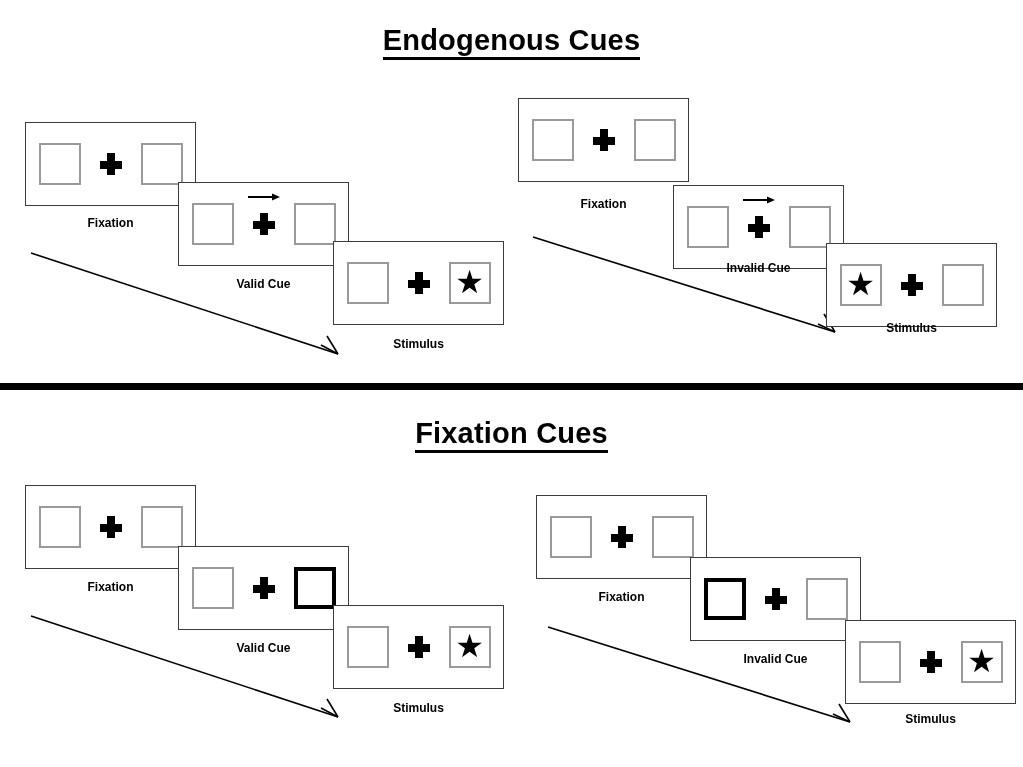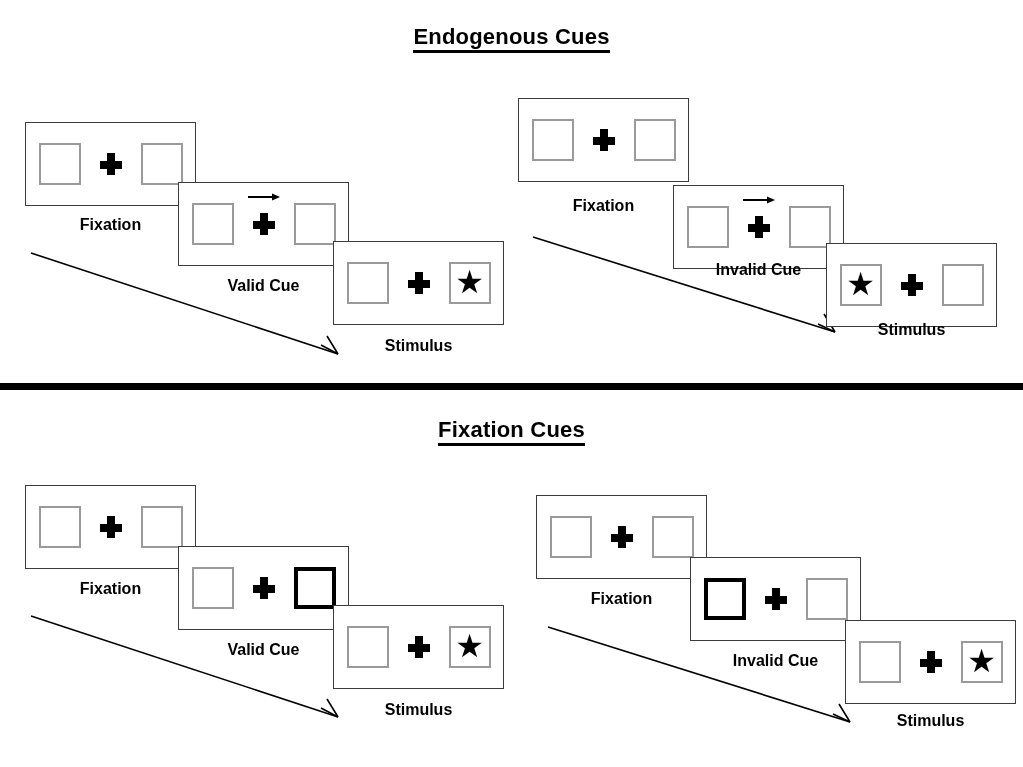--- a/index.html
+++ b/index.html
@@ -3,21 +3,21 @@
 <meta charset="utf-8">
 <style>
   html,body{margin:0;padding:0;background:#ffffff;}
   body{
     width:1023px;height:767px;position:relative;overflow:hidden;
     font-family:"Liberation Sans","DejaVu Sans",sans-serif;
     color:#000000;
   }
   .section-title{
     position:absolute;left:0;width:1023px;text-align:center;
-    font-weight:bold;font-size:22px;letter-spacing:.2px;
+    font-weight:bold;font-size:29px;letter-spacing:.2px;
   }
   .section-title span{
     border-bottom:3px solid #000;padding-bottom:1px;
   }
   .divider{
     position:absolute;left:0;width:1023px;height:7px;background:#000;
   }
   
   .panel{
     position:absolute;background:#ffffff;
@@ -43,21 +43,21 @@
   .plus::before,.plus::after{
     content:"";position:absolute;background:#000;
   }
   .plus::before{left:8.5px;top:1px;width:8px;height:22px;}
   .plus::after{left:1px;top:8.5px;width:22px;height:8px;}
   .arrow-cue{
     position:absolute;left:50%;transform:translateX(-50%);
     top:-21px;width:34px;height:12px;
   }
   .label{
-    position:absolute;font-weight:bold;font-size:16px;
+    position:absolute;font-weight:bold;font-size:12px;
     white-space:nowrap;text-align:center;
   }
   .time-arrow{position:absolute;overflow:visible;}
 </style>
 </head>
 <body>
 
 <div class="section-title" style="top:24px;">
   <span>Endogenous Cues</span>
 </div>

